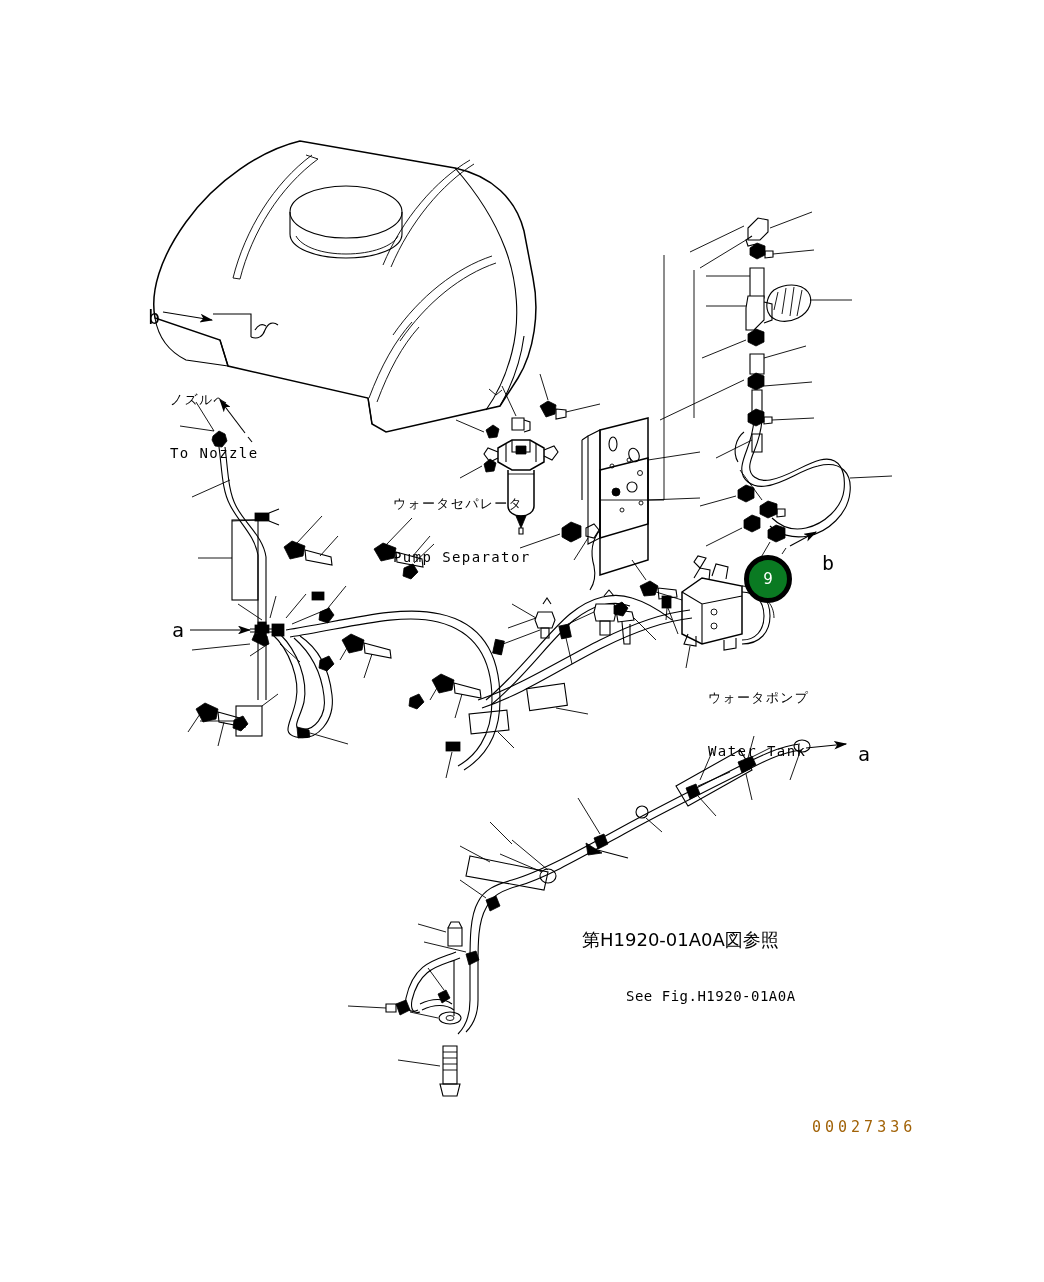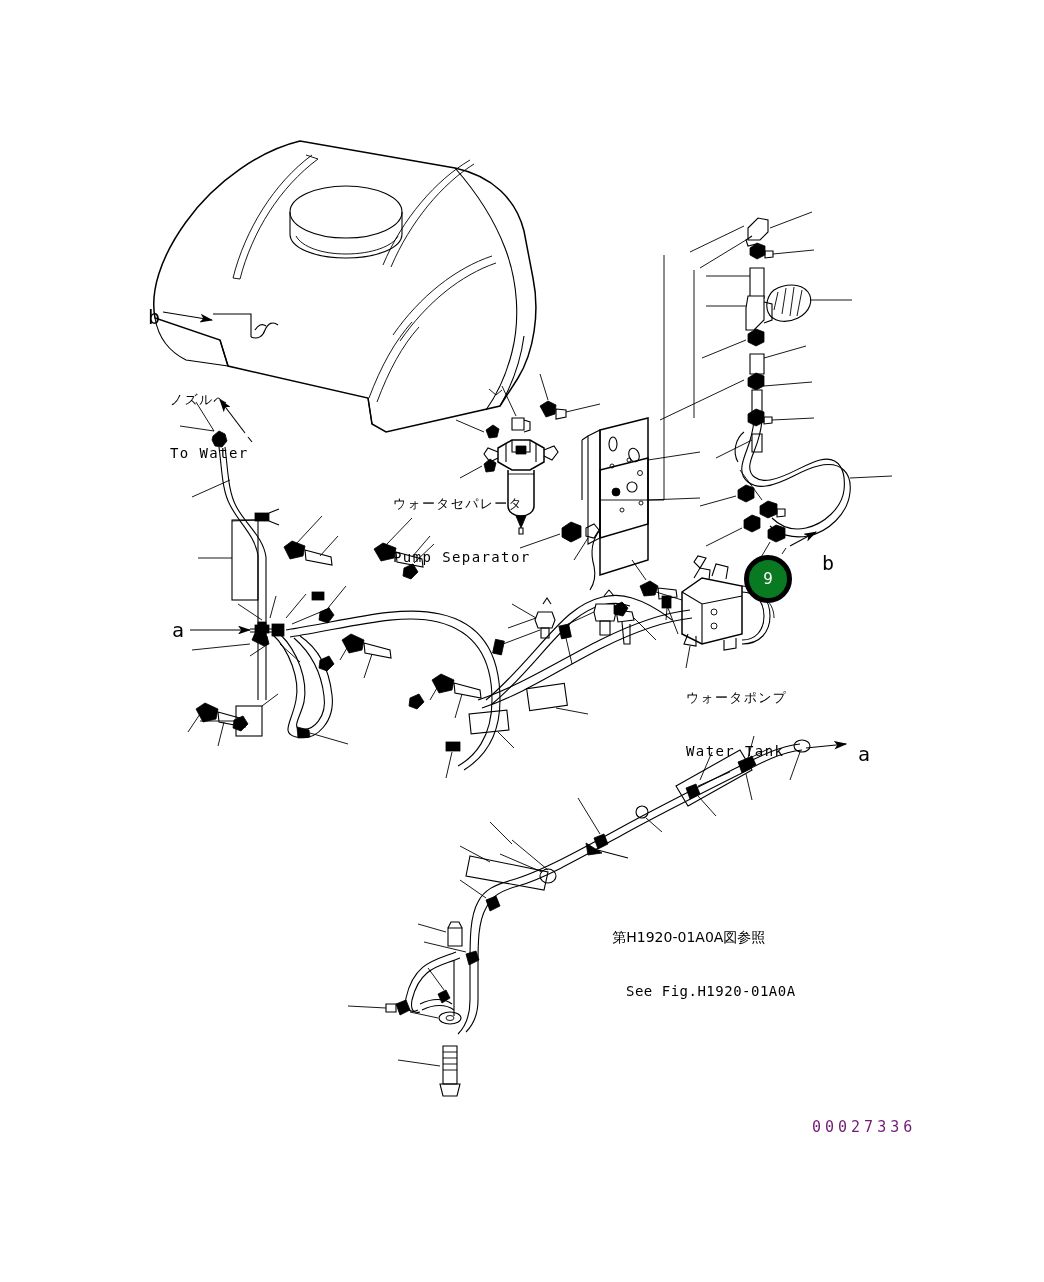--- a/index.html
+++ b/index.html
@@ -9,21 +9,21 @@
   #sheet{position:relative;width:1044px;height:1282px;background:#ffffff;}
   #art{position:absolute;left:0;top:0;width:1044px;height:1282px;}
   .lbl{position:absolute;white-space:pre;color:#000;line-height:1.18;}
   .lbl .jp{font-family:"DejaVu Sans","Liberation Sans",sans-serif;
            font-size:13px;letter-spacing:1.2px;display:block;}
   .lbl .en{font-family:"DejaVu Sans Mono","Liberation Mono",monospace;
            font-size:14px;letter-spacing:1.4px;display:block;}
   .refmark{position:absolute;font-family:"DejaVu Sans Mono","Liberation Mono",monospace;
            font-size:20px;color:#000;}
   .dwgno{position:absolute;font-family:"DejaVu Sans Mono","Liberation Mono",monospace;
-         font-size:15px;letter-spacing:4px;color:#701a75;}
+         font-size:15px;letter-spacing:4px;color:#a16207;}
   .cb{position:absolute;}
   .cb .ring{position:absolute;left:0;top:0;border-radius:50%;}
   .cb .num{position:absolute;left:0;top:0;width:100%;height:100%;
            display:flex;align-items:center;justify-content:center;
            font-family:"DejaVu Sans","Liberation Sans",sans-serif;
            font-size:15px;color:#ffffff;}
 </style>
 </head>
 <body>
 
@@ -458,32 +458,32 @@
     <path class="thin" d="M700,780 L712,752"></path>
 
   </svg>
 
 
   <div class="lbl" style="left:371px;top:458px;margin-left:22px;">
     <span class="jp">ウォータセパレータ</span>
     <span class="en">Pump Separator</span>
   </div>
 
-  <div class="lbl" style="left:686px;top:652px;">
+  <div class="lbl" style="left:708px;top:652px;">
     <span class="jp">ウォータポンプ</span>
     <span class="en">Water Tank</span>
   </div>
 
   <div class="lbl" style="left:170px;top:354px;">
     <span class="jp">ノズルへ</span>
-    <span class="en">To Water</span>
+    <span class="en">To Nozzle</span>
   </div>
 
   <div class="lbl" style="left:582px;top:891px;">
-    <span class="jp" style="font-size:14px;letter-spacing:0px;text-align:center;">第H1920-01A0A図参照</span>
+    <span class="jp" style="font-size:18px;letter-spacing:0px;">第H1920-01A0A図参照</span>
     <span class="en" style="letter-spacing:0.5px;margin-left:44px;">See Fig.H1920-01A0A</span>
   </div>
 
   <div class="refmark" style="left:148px;top:305px;">b</div>
   <div class="refmark" style="left:172px;top:618px;">a</div>
   <div class="refmark" style="left:822px;top:551px;">b</div>
   <div class="refmark" style="left:858px;top:742px;">a</div>
 
   <div class="cb" style="left:744px;top:555px;width:48px;height:48px;">
     <div class="ring" style="width:48px;height:48px;background:#0a7a22;border:5px solid #000000;

